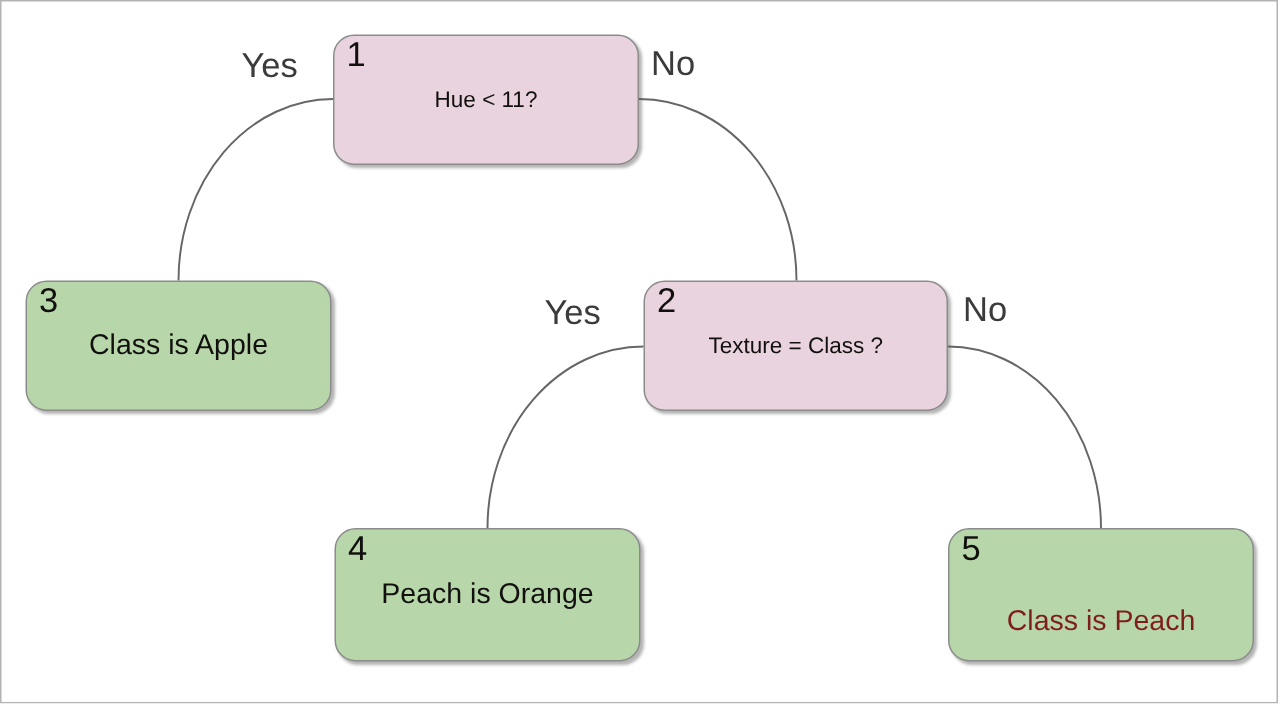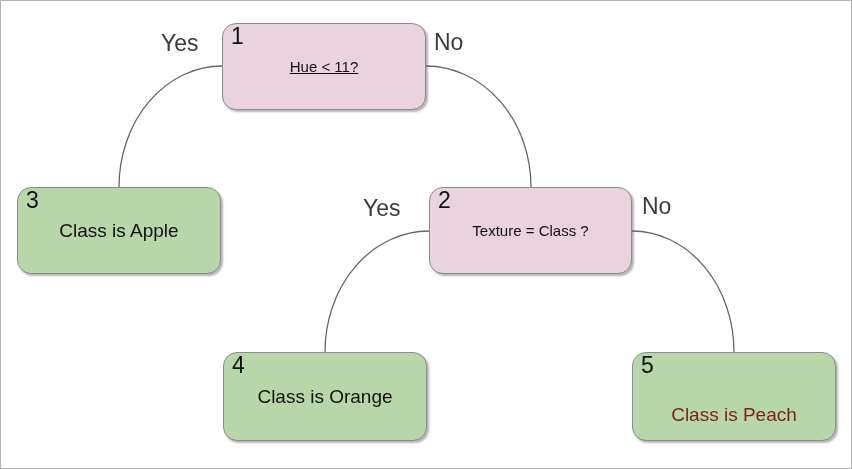--- a/index.html
+++ b/index.html
@@ -82,33 +82,33 @@
         <path d="M 221 65 A 103 121 0 0 0 118 186"></path>
         <path d="M 425 65 A 105 121 0 0 1 530 186"></path>
         <path d="M 428 230 A 104 121 0 0 0 324 351"></path>
         <path d="M 631 230 A 102 121 0 0 1 733 351"></path>
       </g>
   </svg>
 
   <div id="node-layer">
       <div class="node decision" style="left: 221px; top: 22px; width: 204px; height: 87px; background: rgb(233, 211, 222); border-color: rgb(140, 140, 140);">
         <span class="node-index" style="color: rgb(18, 16, 14);">1</span>
-        <span class="node-label" style="color: rgb(18, 16, 14); text-decoration: underline;">Hue &lt; 11?</span>
+        <span class="node-label" style="color: rgb(18, 16, 14);">Hue &lt; 11?</span>
       </div>
       <div class="node decision" style="left: 428px; top: 186px; width: 203px; height: 87px; background: rgb(233, 211, 222); border-color: rgb(140, 140, 140);">
         <span class="node-index" style="color: rgb(18, 16, 14);">2</span>
         <span class="node-label" style="color: rgb(18, 16, 14);">Texture = Class ?</span>
       </div>
       <div class="node leaf" style="left: 16px; top: 186px; width: 204px; height: 87px; background: rgb(183, 215, 170); border-color: rgb(140, 140, 140);">
         <span class="node-index" style="color: rgb(18, 16, 14);">3</span>
         <span class="node-label" style="color: rgb(18, 16, 14); text-align: center;">Class is Apple</span>
       </div>
       <div class="node leaf" style="left: 222px; top: 351px; width: 204px; height: 89px; background: rgb(183, 215, 170); border-color: rgb(140, 140, 140);">
         <span class="node-index" style="color: rgb(18, 16, 14);">4</span>
-        <span class="node-label" style="color: rgb(18, 16, 14);">Class is Orange</span>
+        <span class="node-label" style="color: rgb(18, 16, 14);">Peach is Orange</span>
       </div>
       <div class="node leaf" style="left: 631px; top: 351px; width: 204px; height: 89px; background: rgb(183, 215, 170); border-color: rgb(140, 140, 140);">
         <span class="node-index" style="color: rgb(18, 16, 14);">5</span>
         <span class="node-label" style="color: #7f1d1d; margin-top: 36px;">Class is Peach</span>
       </div>
     </div>
   <div id="edge-label-layer">
       <span class="edge-label" style="left: 160px; top: 31px; color: rgb(59, 59, 59);">Yes</span>
       <span class="edge-label" style="left: 433px; top: 30px; color: rgb(59, 59, 59);">No</span>
       <span class="edge-label" style="left: 362px; top: 196px; color: rgb(59, 59, 59);">Yes</span>

